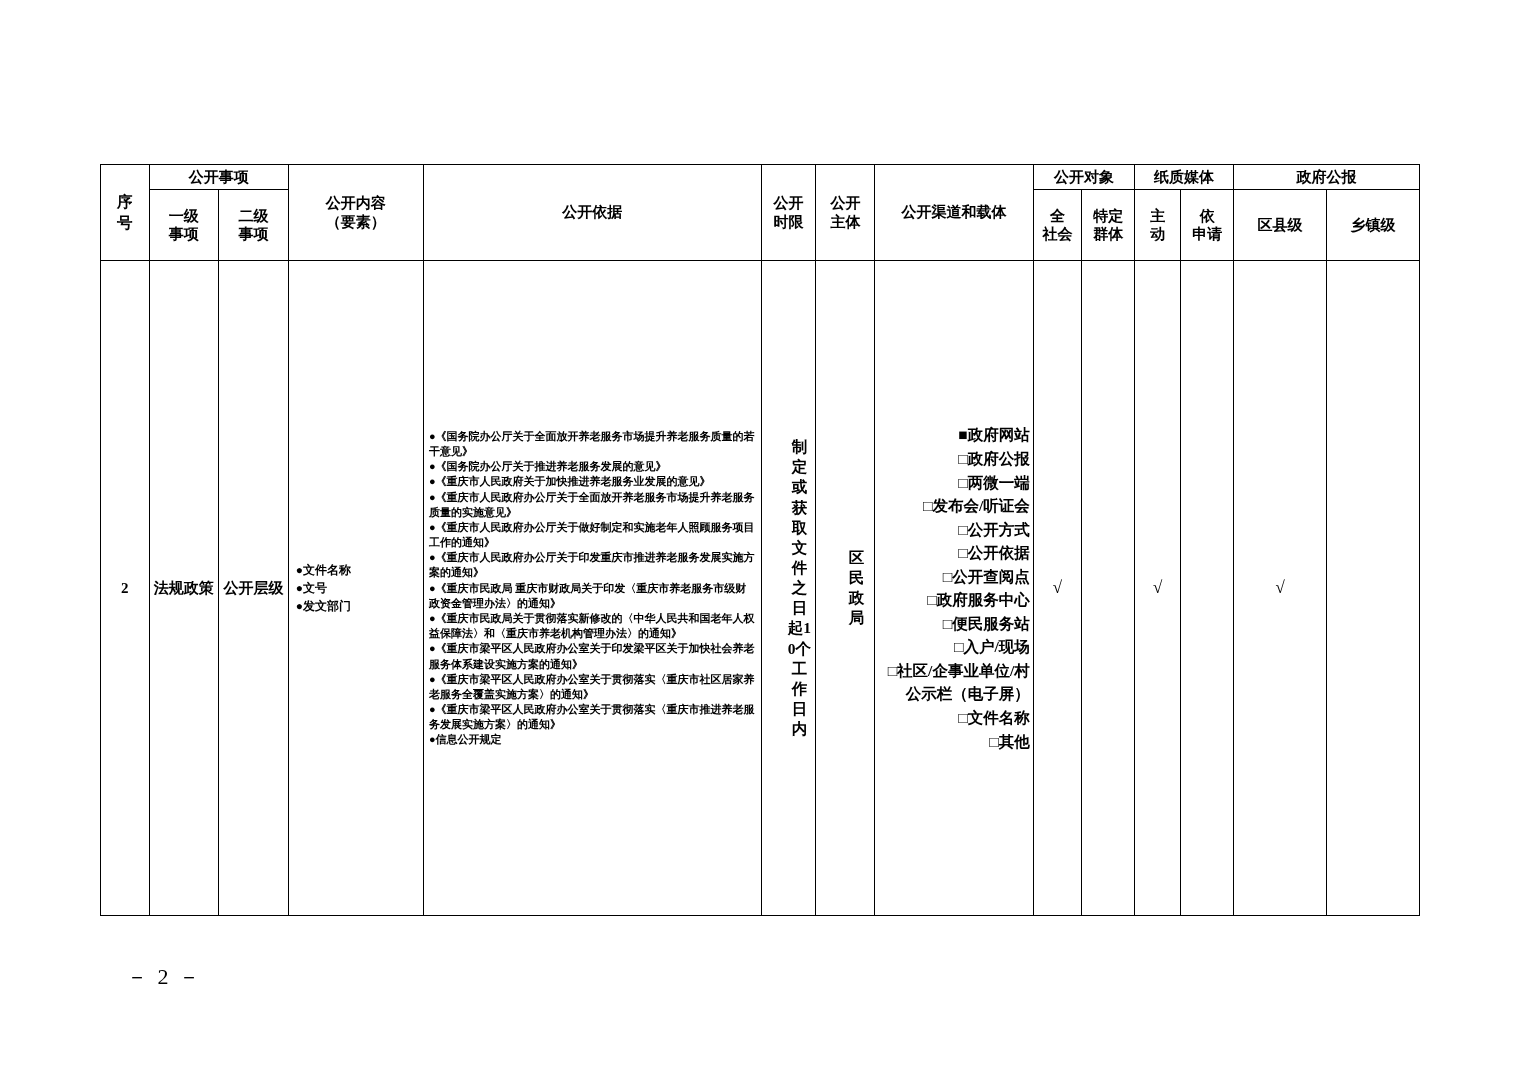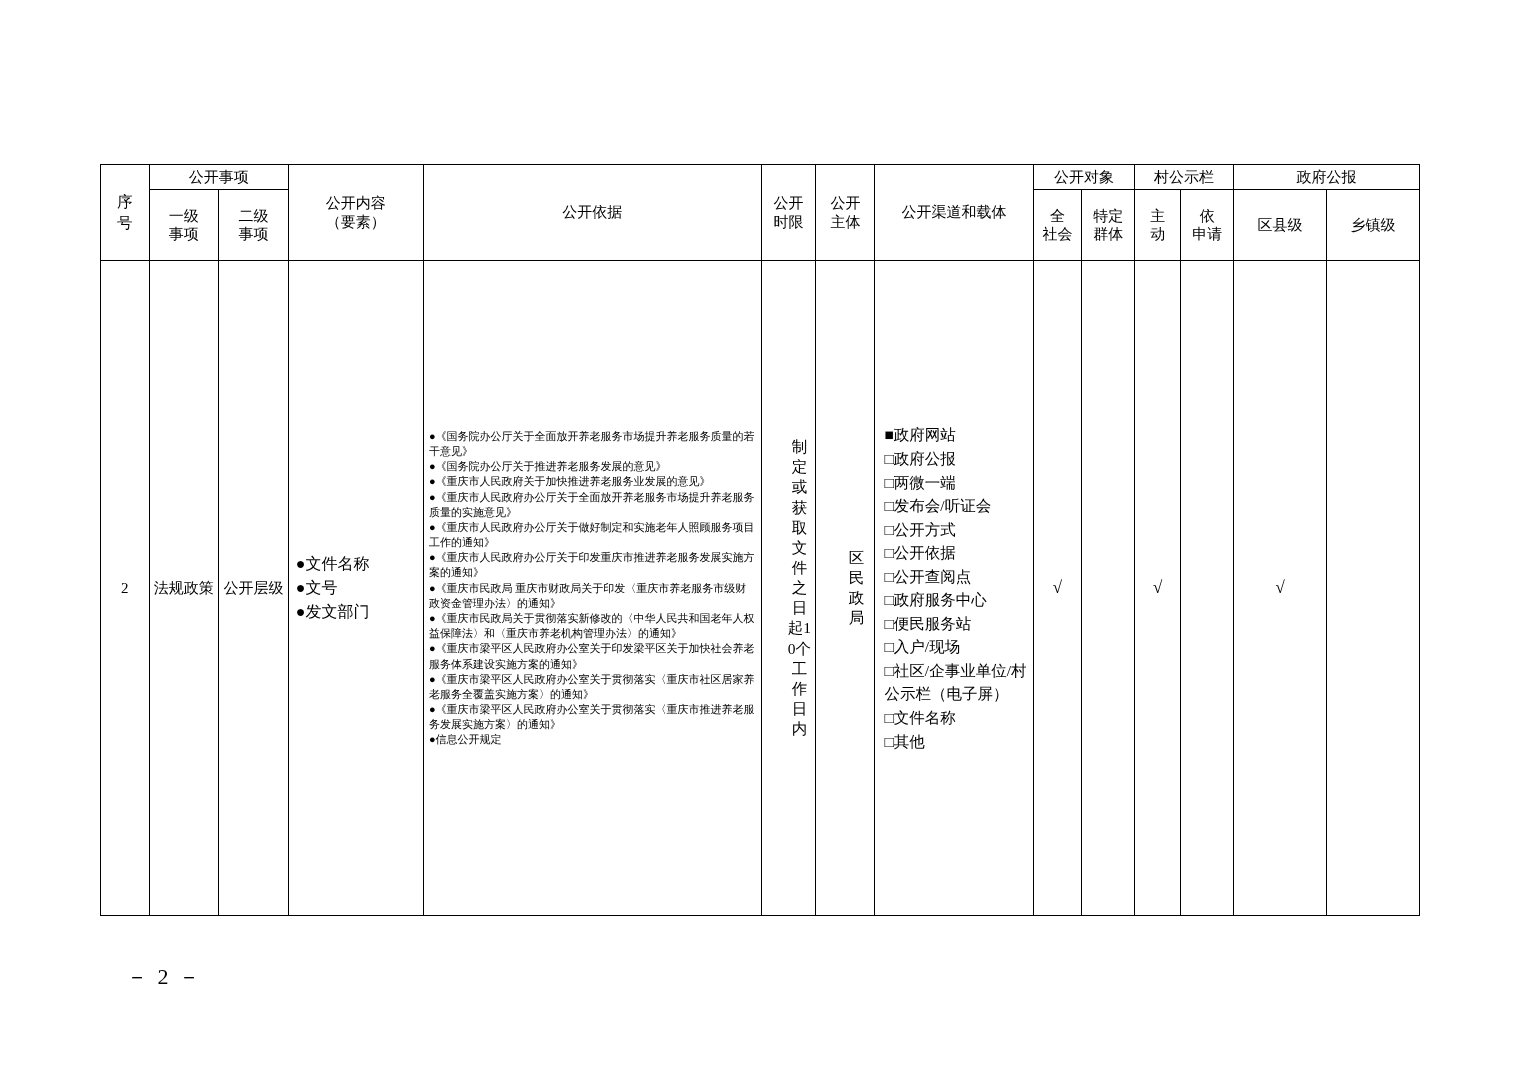--- a/index.html
+++ b/index.html
@@ -30,21 +30,21 @@
     width: 1320px;
     font-size: 15px;
     line-height: 1.35;
   }
   table.disclosure th,
   table.disclosure td {
     border: 1px solid #000000;
     padding: 2px 3px;
     vertical-align: middle;
     text-align: center;
-    font-weight: normal;
+    font-weight: bold;
   }
   .hdr-group {
     font-size: 15px;
     padding: 3px 2px;
   }
   .hdr-cell {
     font-size: 15px;
     padding: 4px 2px;
     line-height: 1.25;
   }
@@ -79,26 +79,26 @@
     line-height: 1.38;
     padding: 0 2px;
   }
   .basis-list .item {
     text-indent: 0;
     margin: 0;
     padding: 0;
   }
   .content-list {
     text-align: left;
-    font-size: 16px;
+    font-size: 12px;
     line-height: 1.5;
     padding-left: 4px;
   }
   .channel-list {
-    text-align: left;
+    text-align: right;
     font-size: 15.5px;
     line-height: 1.52;
     padding-left: 6px;
   }
   .vert-narrow {
     font-size: 15.5px;
     line-height: 1.3;
     letter-spacing: 0;
   }
   .check {
@@ -141,21 +141,21 @@
     <thead>
       <tr>
         <th rowspan="2" class="hdr-cell"><span class="vert-narrow">序<br>号</span></th>
         <th colspan="2" class="hdr-group">公开事项</th>
         <th rowspan="2" class="hdr-cell">公开内容<br>（要素）</th>
         <th rowspan="2" class="hdr-cell">公开依据</th>
         <th rowspan="2" class="hdr-cell">公开<br>时限</th>
         <th rowspan="2" class="hdr-cell">公开<br>主体</th>
         <th rowspan="2" class="hdr-cell">公开渠道和载体</th>
         <th colspan="2" class="hdr-group">公开对象</th>
-        <th colspan="2" class="hdr-group">村公示栏</th>
+        <th colspan="2" class="hdr-group">纸质媒体</th>
         <th colspan="2" class="hdr-group">政府公报</th>
       </tr>
       <tr>
         <th class="hdr-cell hdr-tall">一级<br>事项</th>
         <th class="hdr-cell hdr-tall">二级<br>事项</th>
         <th class="hdr-cell">全<br>社会</th>
         <th class="hdr-cell">特定<br>群体</th>
         <th class="hdr-cell">主<br>动</th>
         <th class="hdr-cell">依<br>申请</th>
         <th class="hdr-cell">区县级</th>

